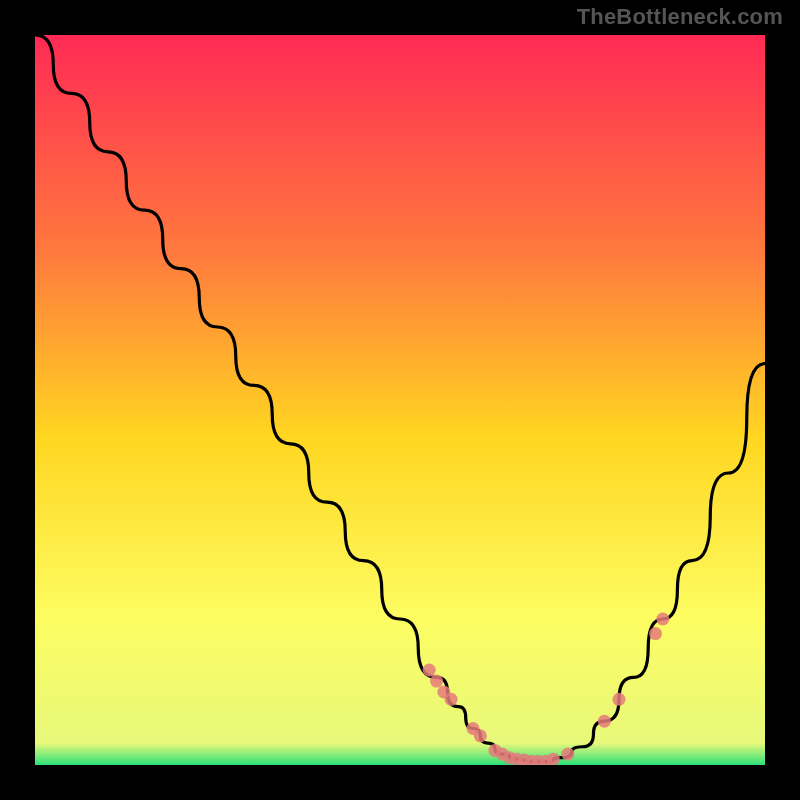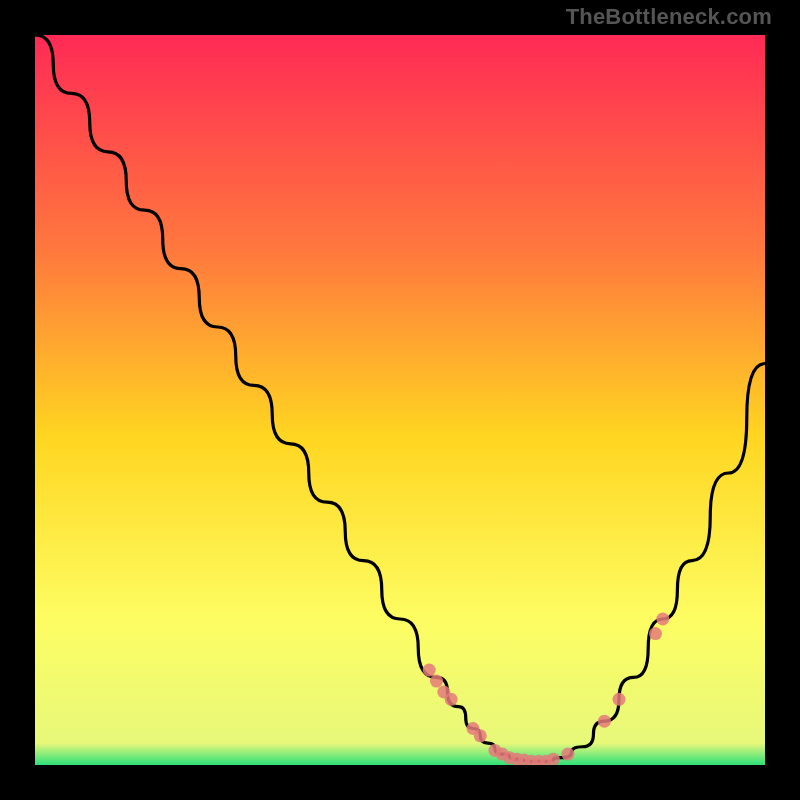--- a/index.html
+++ b/index.html
@@ -11,21 +11,21 @@
     overflow: hidden;
   }
   .container {
     position: relative;
     width: 800px;
     height: 800px;
   }
   .watermark {
     position: absolute;
     top: 4px;
-    right: 28px;
+    right: 17px;
     color: #555555;
     font-family: Arial, Helvetica, sans-serif;
     font-size: 22px;
     font-weight: 600;
     letter-spacing: 0.2px;
     user-select: none;
   }
   .plot-area {
     position: absolute;
     left: 35px;

